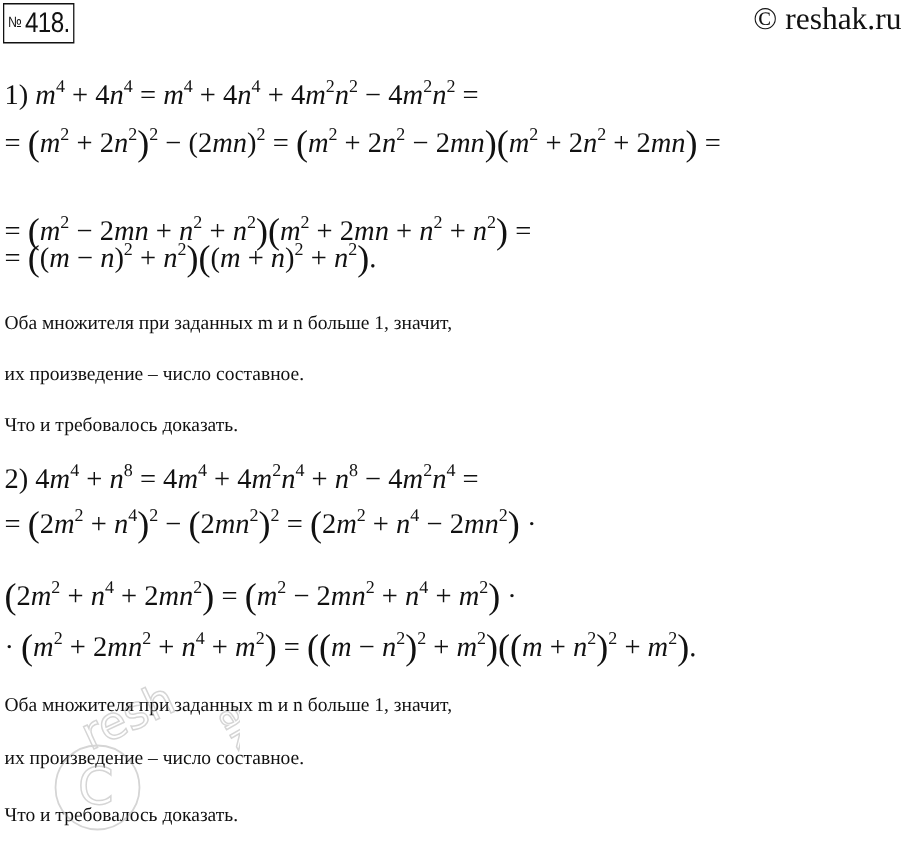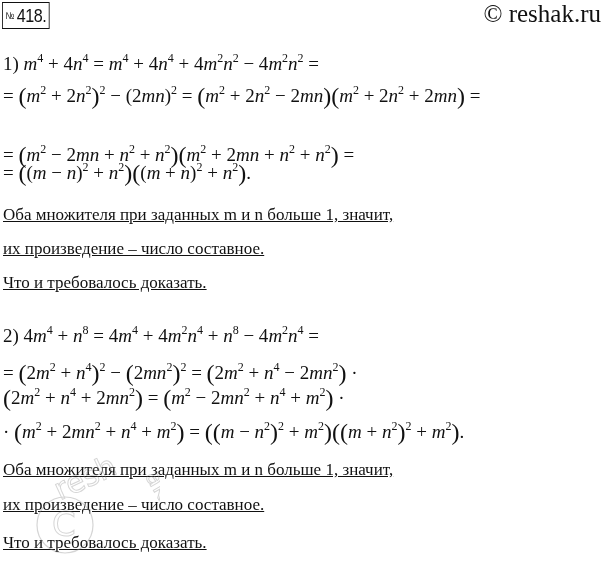--- a/index.html
+++ b/index.html
@@ -11,30 +11,30 @@
   .badge {
     position: absolute; left: 2px; top: 2px;
     border: 1.5px solid #111; padding: 0 3px; height: 25px;
     display: flex; align-items: center;
     font-family: "Liberation Sans", "DejaVu Sans", sans-serif;
     font-size: 19px; letter-spacing: -0.5px; transform: scaleX(0.85); transform-origin: left center;
   }
   .badge .no { font-size: 10px; margin-right: 3px; }
   .copyright {
     position: absolute; right: 2px; top: 0px;
-    font-size: 25px;
+    font-size: 21px;
   }
   .line {
     position: absolute; left: 3px; white-space: nowrap;
     font-size: 19px; line-height: 24px;
   }
   .line i, .v { font-style: italic; }
   sup { font-size: 12px; vertical-align: 8px; line-height: 0; }
   .big { font-size: 24px; vertical-align: -2px; line-height: 0; font-weight: 300; }
-  .text { font-size: 17px; text-decoration: underline; }
+  .text { font-size: 13px; }
   .watermark {
     position: absolute; left: 30px; top: 430px; width: 130px; height: 130px;
     pointer-events: none; opacity: 0.35;
   }
 </style>
 </head>
 <body>
 
 <div class="badge">
   <span class="no">№</span>
@@ -43,22 +43,22 @@
 <div class="copyright">© reshak.ru</div>
 
 <div class="line" style="top:52px">1) <i>m</i><sup>4</sup> + 4<i>n</i><sup>4</sup> = <i>m</i><sup>4</sup> + 4<i>n</i><sup>4</sup> + 4<i>m</i><sup>2</sup><i>n</i><sup>2</sup> − 4<i>m</i><sup>2</sup><i>n</i><sup>2</sup> =</div>
 <div class="line" style="top:84px">= <span class="big">(</span><i>m</i><sup>2</sup> + 2<i>n</i><sup>2</sup><span class="big">)</span><sup>2</sup> − (2<i>mn</i>)<sup>2</sup> = <span class="big">(</span><i>m</i><sup>2</sup> + 2<i>n</i><sup>2</sup> − 2<i>mn</i><span class="big">)</span><span class="big">(</span><i>m</i><sup>2</sup> + 2<i>n</i><sup>2</sup> + 2<i>mn</i><span class="big">)</span> =</div>
 <div class="line" style="top:143px">= <span class="big">(</span><i>m</i><sup>2</sup> − 2<i>mn</i> + <i>n</i><sup>2</sup> + <i>n</i><sup>2</sup><span class="big">)</span><span class="big">(</span><i>m</i><sup>2</sup> + 2<i>mn</i> + <i>n</i><sup>2</sup> + <i>n</i><sup>2</sup><span class="big">)</span> =</div>
 <div class="line" style="top:161px">= <span class="big">(</span>(<i>m</i> − <i>n</i>)<sup>2</sup> + <i>n</i><sup>2</sup><span class="big">)</span><span class="big">(</span>(<i>m</i> + <i>n</i>)<sup>2</sup> + <i>n</i><sup>2</sup><span class="big">)</span>.</div>
 <div class="line text" style="top:203px">Оба множителя при заданных m и n больше 1, значит,</div>
 <div class="line text" style="top:237px">их произведение – число составное.</div>
 <div class="line text" style="top:271px">Что и требовалось доказать.</div>
 
-<div class="line" style="top:324px">2) 4<i>m</i><sup>4</sup> + <i>n</i><sup>8</sup> = 4<i>m</i><sup>4</sup> + 4<i>m</i><sup>2</sup><i>n</i><sup>4</sup> + <i>n</i><sup>8</sup> − 4<i>m</i><sup>2</sup><i>n</i><sup>4</sup> =</div>
-<div class="line" style="top:361px">= <span class="big">(</span>2<i>m</i><sup>2</sup> + <i>n</i><sup>4</sup><span class="big">)</span><sup>2</sup> − <span class="big">(</span>2<i>mn</i><sup>2</sup><span class="big">)</span><sup>2</sup> = <span class="big">(</span>2<i>m</i><sup>2</sup> + <i>n</i><sup>4</sup> − 2<i>mn</i><sup>2</sup><span class="big">)</span> ·</div>
+<div class="line" style="top:308px">2) 4<i>m</i><sup>4</sup> + <i>n</i><sup>8</sup> = 4<i>m</i><sup>4</sup> + 4<i>m</i><sup>2</sup><i>n</i><sup>4</sup> + <i>n</i><sup>8</sup> − 4<i>m</i><sup>2</sup><i>n</i><sup>4</sup> =</div>
+<div class="line" style="top:338px">= <span class="big">(</span>2<i>m</i><sup>2</sup> + <i>n</i><sup>4</sup><span class="big">)</span><sup>2</sup> − <span class="big">(</span>2<i>mn</i><sup>2</sup><span class="big">)</span><sup>2</sup> = <span class="big">(</span>2<i>m</i><sup>2</sup> + <i>n</i><sup>4</sup> − 2<i>mn</i><sup>2</sup><span class="big">)</span> ·</div>
 <div class="line" style="top:386px"><span class="big">(</span>2<i>m</i><sup>2</sup> + <i>n</i><sup>4</sup> + 2<i>mn</i><sup>2</sup><span class="big">)</span> = <span class="big">(</span><i>m</i><sup>2</sup> − 2<i>mn</i><sup>2</sup> + <i>n</i><sup>4</sup> + <i>m</i><sup>2</sup><span class="big">)</span> ·</div>
 <div class="line" style="top:420px">· <span class="big">(</span><i>m</i><sup>2</sup> + 2<i>mn</i><sup>2</sup> + <i>n</i><sup>4</sup> + <i>m</i><sup>2</sup><span class="big">)</span> = <span class="big">(</span><span class="big">(</span><i>m</i> − <i>n</i><sup>2</sup><span class="big">)</span><sup>2</sup> + <i>m</i><sup>2</sup><span class="big">)</span><span class="big">(</span><span class="big">(</span><i>m</i> + <i>n</i><sup>2</sup><span class="big">)</span><sup>2</sup> + <i>m</i><sup>2</sup><span class="big">)</span>.</div>
 <div class="line text" style="top:458px">Оба множителя при заданных m и n больше 1, значит,</div>
 <div class="line text" style="top:493px">их произведение – число составное.</div>
 <div class="line text" style="top:531px">Что и требовалось доказать.</div>
 
 <svg class="watermark" viewBox="0 0 130 130">
   <circle cx="35" cy="95" r="28" fill="none" stroke="#888" stroke-width="1.2"></circle>
   <text x="22" y="106" font-size="34" fill="none" stroke="#888" stroke-width="1" font-family="DejaVu Sans, sans-serif">C</text>
   <text x="20" y="55" font-size="30" fill="none" stroke="#888" stroke-width="1" transform="rotate(-25 60 40)" font-family="DejaVu Sans, sans-serif">resh</text>

